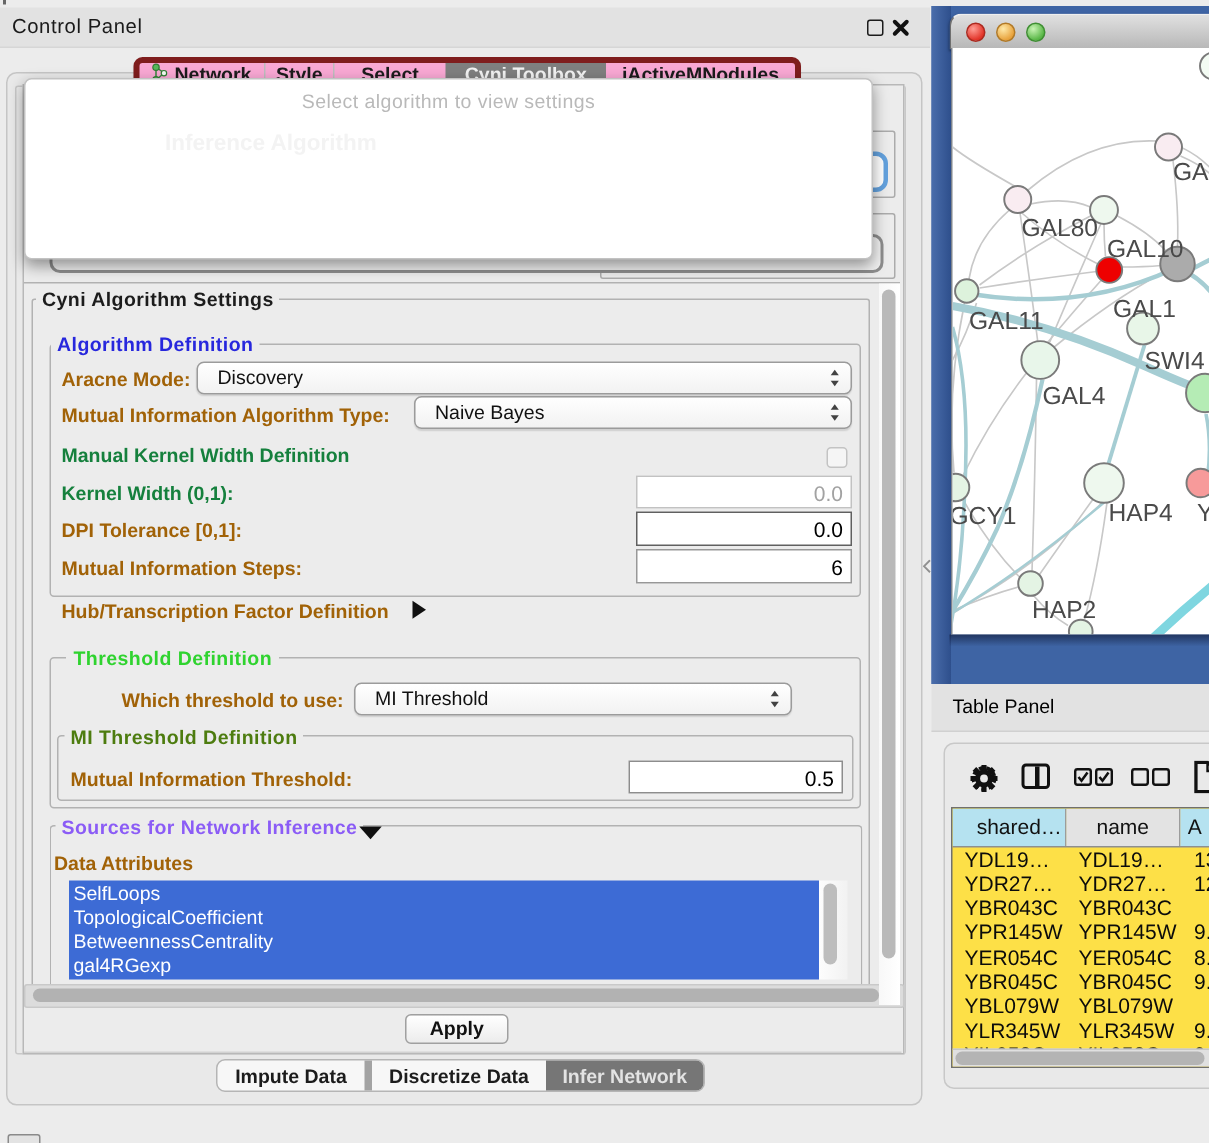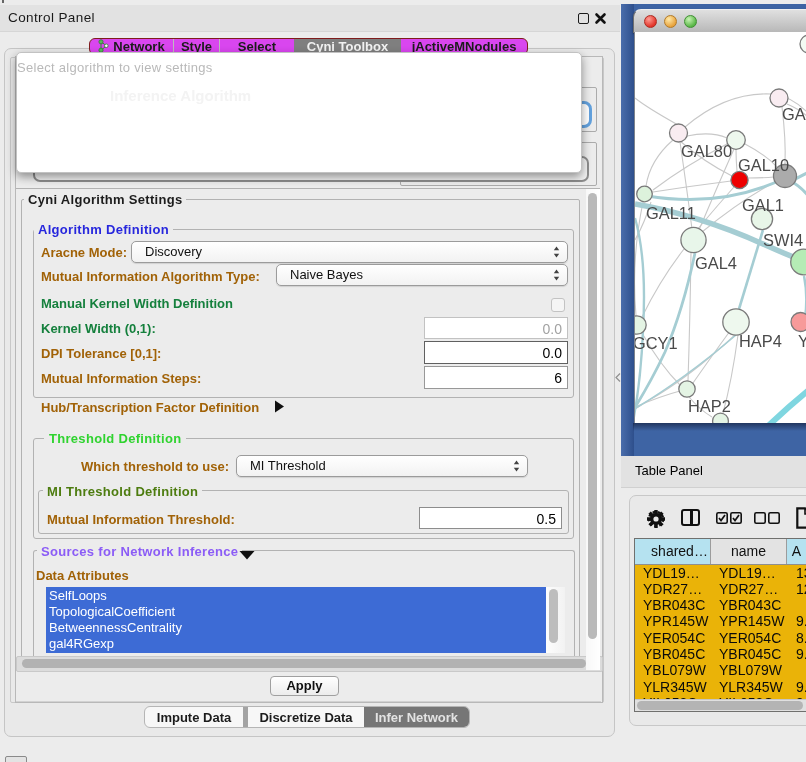--- a/index.html
+++ b/index.html
@@ -28,21 +28,21 @@
 
 <div class="abs" style="left:10px;top:57px;width:592px;height:644px;border:1px solid #c8c8c8;border-radius:2px"></div>
 
 <div class="abs" style="left:15px;top:56px;width:586px;height:645px;background:#ececec;border:1px solid #b8b8b8"></div>
 
 <div class="abs" style="left:400px;top:87px;width:195px;height:43px;border:1px solid #ababab;border-radius:2px"></div>
 <div class="abs" style="left:400px;top:142px;width:195px;height:42px;border:1px solid #ababab;border-radius:2px"></div>
 <div class="abs" style="left:520px;top:101px;width:66px;height:21px;border:3px solid #63a1dd;border-radius:8px;background:#fff"></div>
 <div class="abs" style="left:33px;top:156px;width:552px;height:22px;border:2px solid #8d8d8d;border-radius:7px;background:#f2f2f2"></div>
 
-<div id="tabs" class="abs" style="left:89px;top:37.5px;height:15px;display:flex;border:1px solid #7f1d1d;border-radius:6px;background:#d946ef;box-shadow:0 1px 1px rgba(0,0,0,.08)">
+<div id="tabs" class="abs" style="left:89px;top:37.5px;height:15px;display:flex;border:4px solid #7f1d1d;border-radius:6px;background:#f9a8d4;box-shadow:0 1px 1px rgba(0,0,0,.08)">
  <div style="width:83px;border-right:1px solid #bdbdbd;display:flex;align-items:center;justify-content:center;font:600 13px 'Liberation Sans',sans-serif;color:#1c1c1c">
   <svg width="11" height="14" viewBox="0 0 11 14" style="margin-right:4px">
         <path d="M3 3.5 L3 10.5 M3.5 3 L8 6.5 M3.5 11 L8 7" stroke="#39843c" stroke-width="1" fill="none"></path>
         <circle cx="3" cy="2.8" r="2.1" fill="#57b85a" stroke="#2f7d33" stroke-width=".8"></circle>
         <circle cx="8.3" cy="6.8" r="1.8" fill="#f4fbf4" stroke="#2f7d33" stroke-width=".8"></circle>
         <circle cx="3" cy="11.2" r="2.1" fill="#57b85a" stroke="#2f7d33" stroke-width=".8"></circle>
       </svg>
   Network</div>
  <div style="width:45px;border-right:1px solid #bdbdbd;display:flex;align-items:center;justify-content:center;font:600 13px 'Liberation Sans',sans-serif;color:#1c1c1c">Style</div>
  <div style="width:74px;display:flex;align-items:center;justify-content:center;font:600 13px 'Liberation Sans',sans-serif;color:#1c1c1c">Select</div>
@@ -124,21 +124,21 @@
 <div class="abs" style="left:546px;top:587px;width:19px;height:66px;background:linear-gradient(to right,#fdfdfd,#f2f2f2)"></div>
 <div class="abs" style="left:549px;top:589px;width:9px;height:54px;background:#bdbdbd;border-radius:4.5px"></div>
 
 <div class="abs" style="left:16px;top:656px;width:585px;height:14px;background:#dcdcdc;border:1px solid #c9c9c9;border-radius:2px"></div>
 <div class="abs" style="left:22px;top:658.5px;width:564px;height:9px;background:#b2b2b2;border-radius:4.5px"></div>
 
 <div class="abs" style="left:586px;top:189px;width:14px;height:481px;background:linear-gradient(to right,#f8f8f8,#ffffff)"></div>
 <div class="abs" style="left:588px;top:193px;width:9px;height:446px;background:#b9b9b9;border-radius:4.5px"></div>
 
 <div class="abs" style="left:16px;top:52px;width:564px;height:119px;background:#fff;border:1px solid #c2c2c2;border-radius:5px;box-shadow:0 4px 10px rgba(0,0,0,.4)">
- <div style="position:absolute;left:0;top:7px;width:100%;text-align:left;font:13px 'Liberation Sans',sans-serif;letter-spacing:.3px;color:#b9b9b9">Select algorithm to view settings</div>
+ <div style="position:absolute;left:0;top:7px;width:100%;text-align:center;font:13px 'Liberation Sans',sans-serif;letter-spacing:.3px;color:#b9b9b9">Select algorithm to view settings</div>
  <div style="position:absolute;left:93px;top:34px;font:600 15px 'Liberation Sans',sans-serif;color:#f3f3f3">Inference Algorithm</div>
 </div>
 
 <div class="abs" style="left:270px;top:676px;width:67px;height:18px;border:1px solid #a0a0a0;border-radius:4px;background:linear-gradient(#ffffff,#ececec);text-align:center;font:600 13px/18px 'Liberation Sans',sans-serif;color:#111">Apply</div>
 <div class="abs" style="left:16px;top:701px;width:585px;height:1px;background:#d2d2d2"></div>
 <div class="abs" style="left:144px;top:706px;height:20px;display:flex;border:1px solid #b5b5b5;border-radius:6px;background:#f7f7f7">
  <div style="width:98px;border-right:5px solid #a3a3a3;display:flex;align-items:center;justify-content:center;font:600 13px 'Liberation Sans',sans-serif;color:#1c1c1c">Impute Data</div>
  <div style="width:116px;display:flex;align-items:center;justify-content:center;font:600 13px 'Liberation Sans',sans-serif;color:#1c1c1c">Discretize Data</div>
  <div style="width:105px;background:#767676;border-radius:0 5px 5px 0;display:flex;align-items:center;justify-content:center;font:600 13px 'Liberation Sans',sans-serif;color:#e3e3e3">Infer Network</div>
 </div>
@@ -259,21 +259,21 @@
 </svg>
 <svg class="abs" style="left:754px;top:512px" width="27" height="12" viewBox="0 0 27 12">
  <rect x="0.8" y="0.8" width="10.4" height="10.4" rx="1.5" fill="none" stroke="#111" stroke-width="1.6"></rect>
  <rect x="14.8" y="0.8" width="10.4" height="10.4" rx="1.5" fill="none" stroke="#111" stroke-width="1.6"></rect>
 </svg>
 <svg class="abs" style="left:796px;top:507px" width="16" height="22" viewBox="0 0 16 22">
  <path d="M1.3 1.3 L9 1.3 L14.7 7 L14.7 20.7 L1.3 20.7 Z" fill="none" stroke="#111" stroke-width="2.2"></path>
  <path d="M9 1.3 L9 7 L14.7 7" fill="none" stroke="#111" stroke-width="1.6"></path>
 </svg>
 
-<div class="abs" style="left:634px;top:538px;width:172px;height:174px;background:#eab308;border:1px solid #70706e;border-right:none;box-sizing:border-box;overflow:hidden">
+<div class="abs" style="left:634px;top:538px;width:172px;height:174px;background:#fde047;border:1px solid #70706e;border-right:none;box-sizing:border-box;overflow:hidden">
  <div style="position:absolute;left:0;top:0;height:25px;width:100%;display:flex;border-bottom:1px solid #8f8f8f;font:14px 'Liberation Sans',sans-serif;color:#111">
   <div style="width:75px;background:#b5e2f0;border-right:1px solid #9c9c9c;text-align:center;text-indent:14px;line-height:24px">shared…</div>
   <div style="width:75px;background:#e3e3e3;border-right:1px solid #9c9c9c;text-align:center;line-height:24px">name</div>
   <div style="flex:1;background:#b5e2f0;text-align:center;line-height:24px">A</div>
  </div>
  <div style="position:absolute;left:8px;top:25.5px;font:14px/16.3px 'Liberation Sans',sans-serif;color:#0b0b0b;white-space:pre">YDL19…
 YDR27…
 YBR043C
 YPR145W
 YER054C

